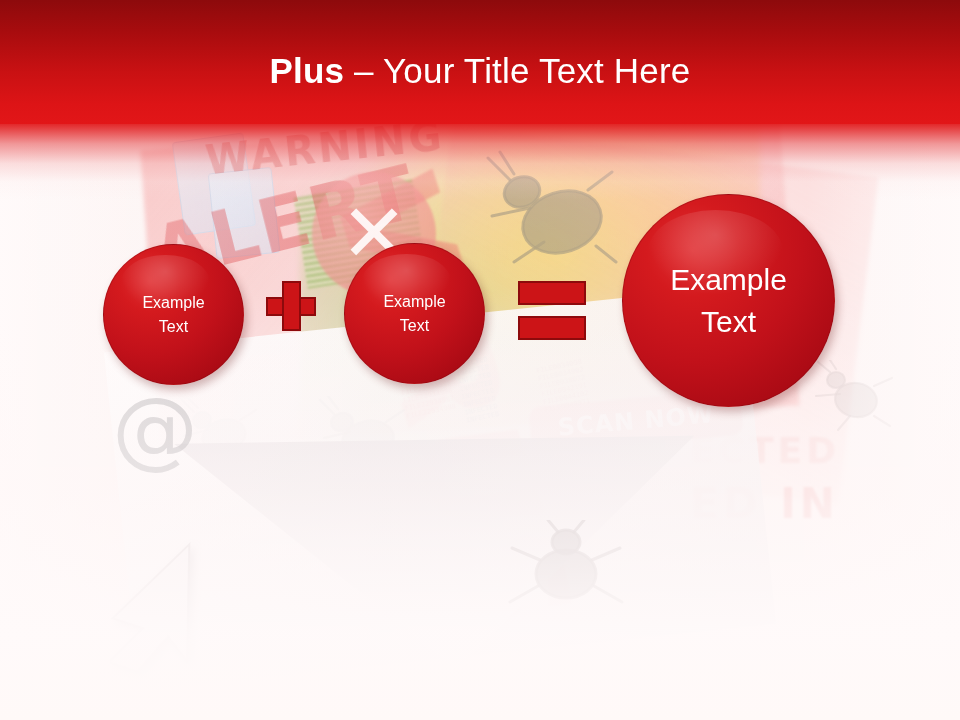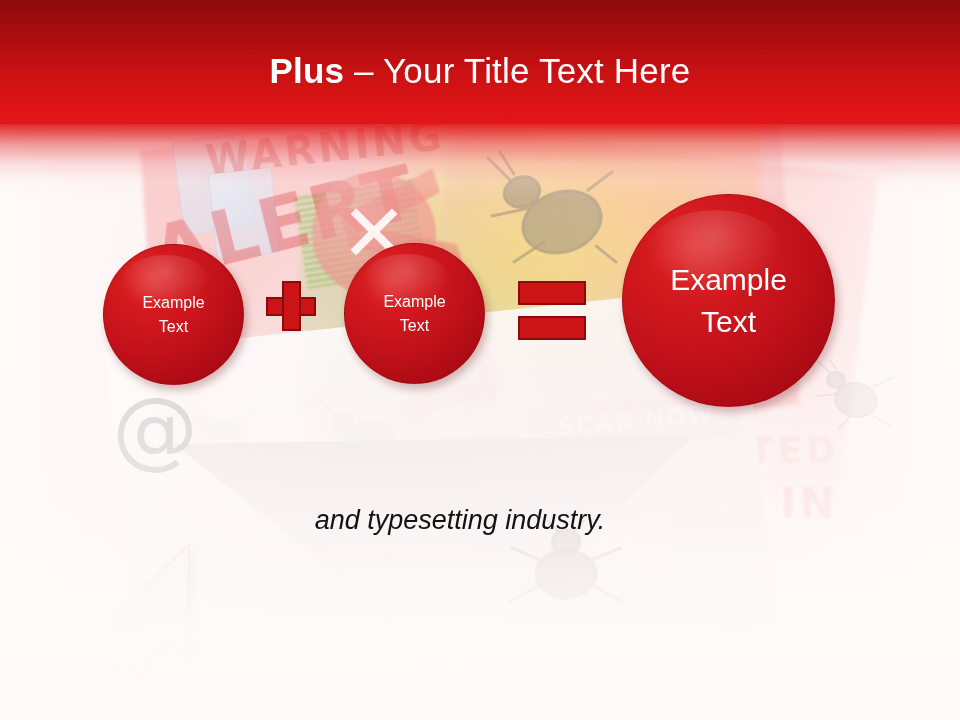--- a/index.html
+++ b/index.html
@@ -511,16 +511,15 @@
 
   <div class="circle circle-3">
     <div class="circle-label">
       <span>Example</span><br>
       <span>Text</span>
     </div>
   </div>
 
   <div class="caption">
     <br>
-    <span>and typesetting industry.</span>
   </div>
 
 </div>
 
 </body></html>

